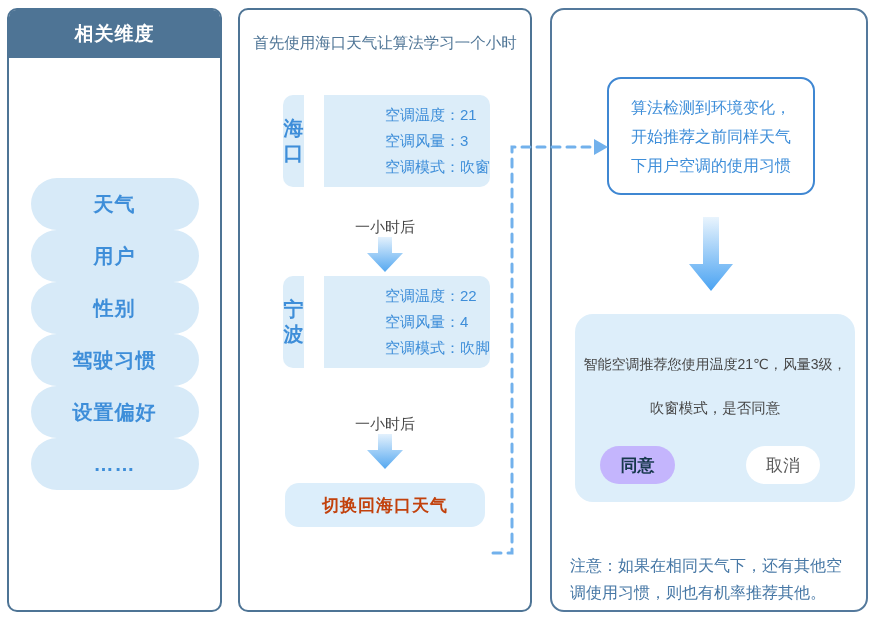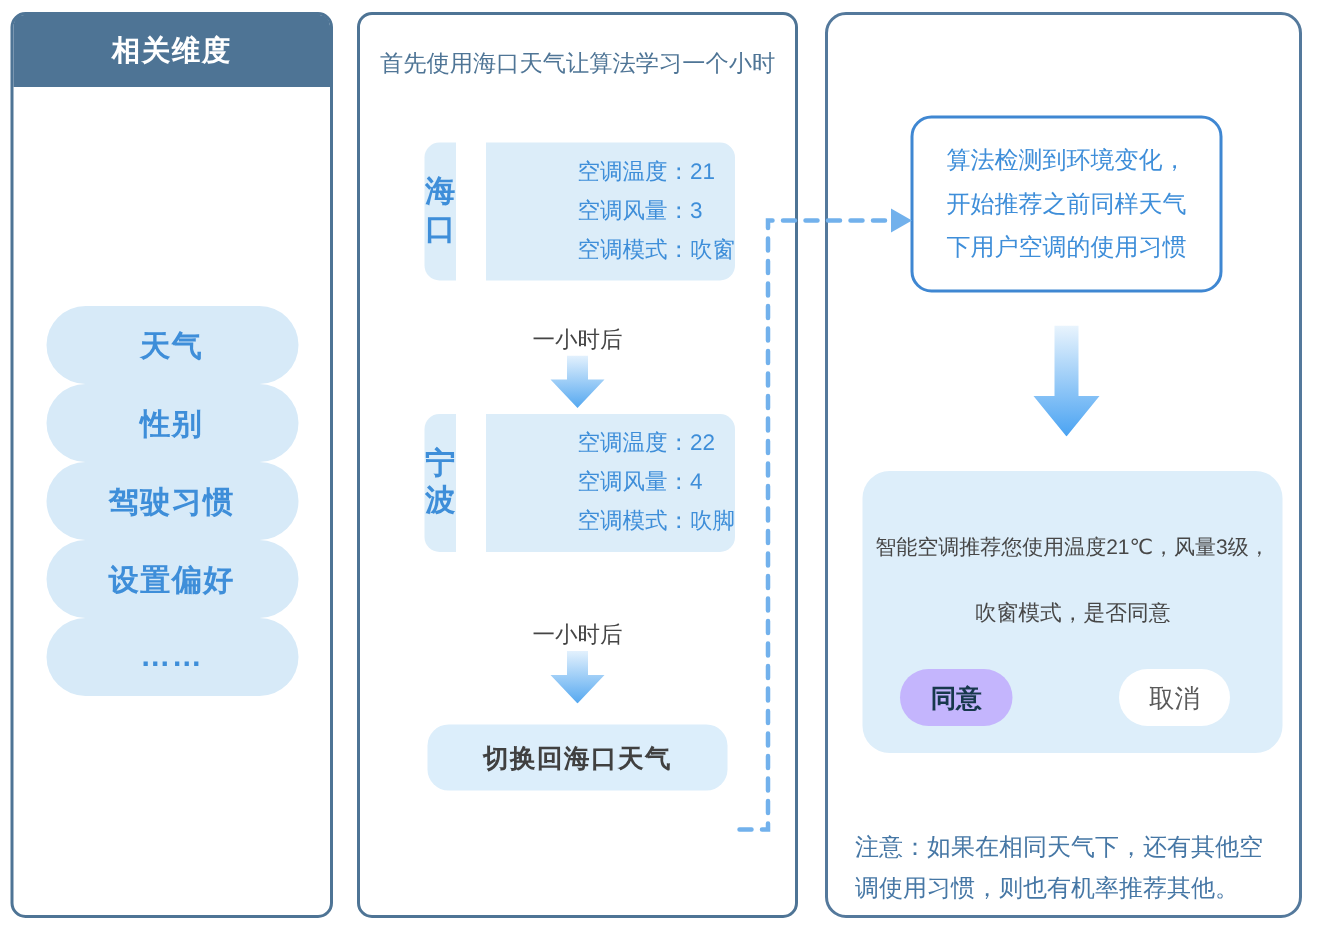--- a/index.html
+++ b/index.html
@@ -66,21 +66,21 @@
   .interval-label {
     color: #454545; font-size: 15px; line-height: 20px; text-align: center;
   }
   .interval-label.first  { margin-top: 30px; }
   .interval-label.second { margin-top: 46px; }
   .flow-arrow { display: block; margin-top: 0; }
   .switch-btn {
     margin-top: 14px; width: 200px; height: 44px; border-radius: 14px;
     background: #dceefb; border: none;
     display: flex; align-items: center; justify-content: center;
-    color: #404040; font-size: 17px; font-weight: 600; letter-spacing: 1px;
+    color: #c2410c; font-size: 17px; font-weight: 600; letter-spacing: 1px;
   }
 
   
   .bubble {
     position: absolute; left: 55px; top: 67px; width: 208px; height: 118px;
     border: 2px solid #3f87d2; border-radius: 14px; background: #ffffff;
     display: flex; flex-direction: column; align-items: center; justify-content: center;
   }
   .bubble-line { color: #3e8ed9; font-size: 16px; font-weight: 500; line-height: 29px; white-space: nowrap; }
   .big-arrow { position: absolute; left: 136px; top: 207px; }
@@ -109,20 +109,21 @@
 </style>
 </head>
 <body>
 
 <div class="canvas">
 
   <div class="panel panel-left">
     <div class="panel-header">相关维度</div>
     <div class="left-body">
       <div class="dim-pill">天气</div>
+      <div class="dim-pill">用户</div>
       <div class="dim-pill">性别</div>
       <div class="dim-pill">驾驶习惯</div>
       <div class="dim-pill">设置偏好</div>
       <div class="dim-pill">……</div>
     </div>
   </div>
 
   <div class="panel panel-middle">
     <div class="mid-body">
       <div class="intro-text">首先使用海口天气让算法学习一个小时</div>

